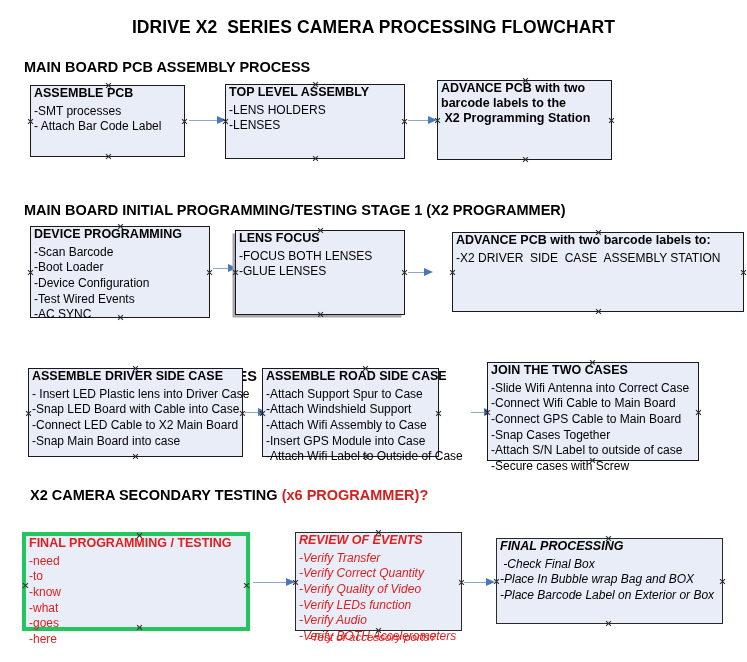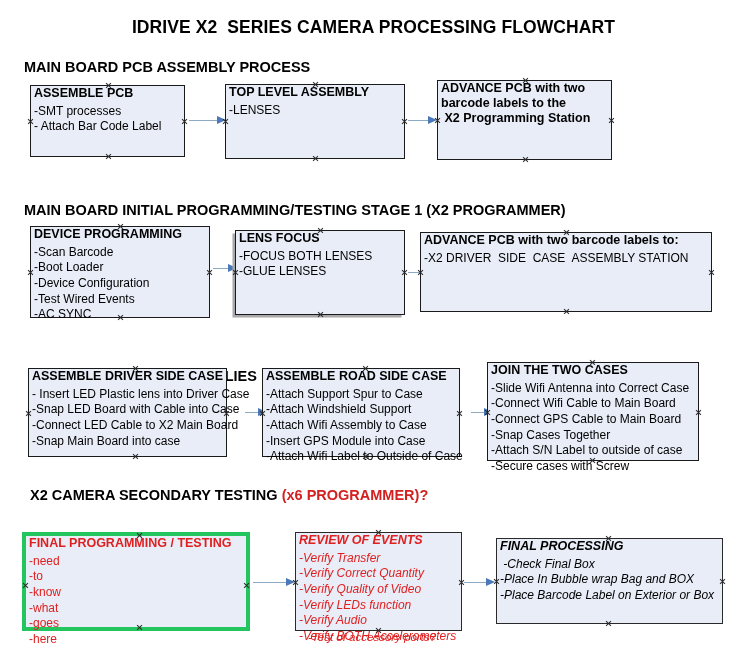--- a/index.html
+++ b/index.html
@@ -149,20 +149,21 @@
 </div>
 
 <div class="arrow" style="left:189px; top:116px; width:37px;">
   <span class="shaft"></span>
   <span class="head"></span>
 </div>
 
 <div class="box" style="left:225px; top:84px; width:180px; height:75px;">
   <div class="box-title">TOP LEVEL ASSEMBLY</div>
   <div class="box-body">
+    <div class="box-line">-LENS HOLDERS</div>
     <div class="box-line">-LENSES</div>
   </div>
   <span class="handle" style="left:86px; top:-4px;"></span>
   <span class="handle" style="left:86px; bottom:-4px;"></span>
   <span class="handle" style="left:-4px; top:33px;"></span>
   <span class="handle" style="right:-4px; top:33px;"></span>
 </div>
 
 <div class="arrow" style="left:408px; top:116px; width:29px;">
   <span class="shaft"></span>
@@ -211,53 +212,53 @@
   <span class="handle" style="left:81px; bottom:-4px;"></span>
   <span class="handle" style="left:-4px; top:38px;"></span>
   <span class="handle" style="right:-4px; top:38px;"></span>
 </div>
 
 <div class="arrow" style="left:408px; top:268px; width:25px;">
   <span class="shaft"></span>
   <span class="head"></span>
 </div>
 
-<div class="box" style="left:420px; top:232px; width:292px; height:80px;">
+<div class="box" style="left:452px; top:232px; width:292px; height:80px;">
   <div class="box-title">ADVANCE PCB with two barcode labels to:</div>
   <div class="box-body">
     <div class="box-line">-X2 DRIVER  SIDE  CASE  ASSEMBLY STATION</div>
   </div>
   <span class="handle" style="left:142px; top:-4px;"></span>
   <span class="handle" style="left:142px; bottom:-4px;"></span>
   <span class="handle" style="left:-4px; top:36px;"></span>
   <span class="handle" style="right:-4px; top:36px;"></span>
 </div>
 
 <div class="section-heading" id="section-heading-3">X2 CAMERA CASE ASSEMBLIES</div>
 
-<div class="box" style="left:28px; top:368px; width:199px; height:89px;">
+<div class="box" style="left:28px; top:368px; width:215px; height:89px;">
   <div class="box-title">ASSEMBLE DRIVER SIDE CASE</div>
   <div class="box-body">
     <div class="box-line">- Insert LED Plastic lens into Driver Case</div>
     <div class="box-line">-Snap LED Board with Cable into Case</div>
     <div class="box-line">-Connect LED Cable to X2 Main Board</div>
     <div class="box-line">-Snap Main Board into case</div>
   </div>
   <span class="handle" style="left:103px; top:-4px;"></span>
   <span class="handle" style="left:103px; bottom:-4px;"></span>
   <span class="handle" style="left:-4px; top:41px;"></span>
   <span class="handle" style="right:-4px; top:41px;"></span>
 </div>
 
 <div class="arrow" style="left:245px; top:408px; width:22px;">
   <span class="shaft"></span>
   <span class="head"></span>
 </div>
 
-<div class="box" style="left:262px; top:368px; width:198px; height:89px;">
+<div class="box" style="left:262px; top:368px; width:177px; height:89px;">
   <div class="box-title">ASSEMBLE ROAD SIDE CASE</div>
   <div class="box-body">
     <div class="box-line">-Attach Support Spur to Case</div>
     <div class="box-line">-Attach Windshield Support</div>
     <div class="box-line">-Attach Wifi Assembly to Case</div>
     <div class="box-line">-Insert GPS Module into Case</div>
     <div class="box-line">-Attach Wifi Label to Outside of Case</div>
   </div>
   <span class="handle" style="left:99px; top:-4px;"></span>
   <span class="handle" style="left:99px; bottom:-4px;"></span>

